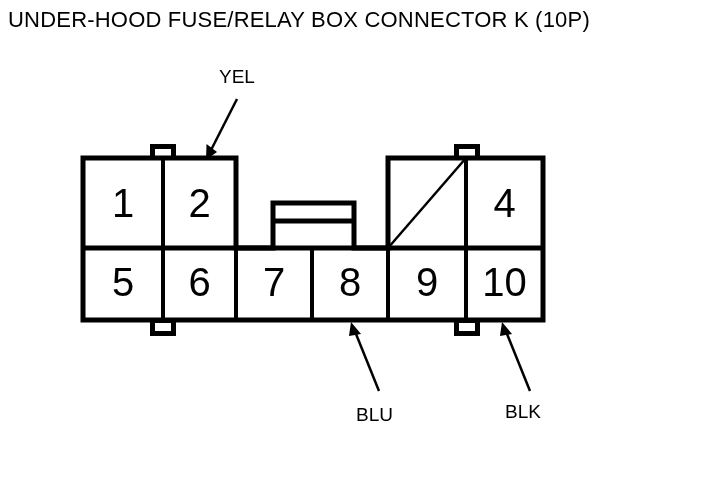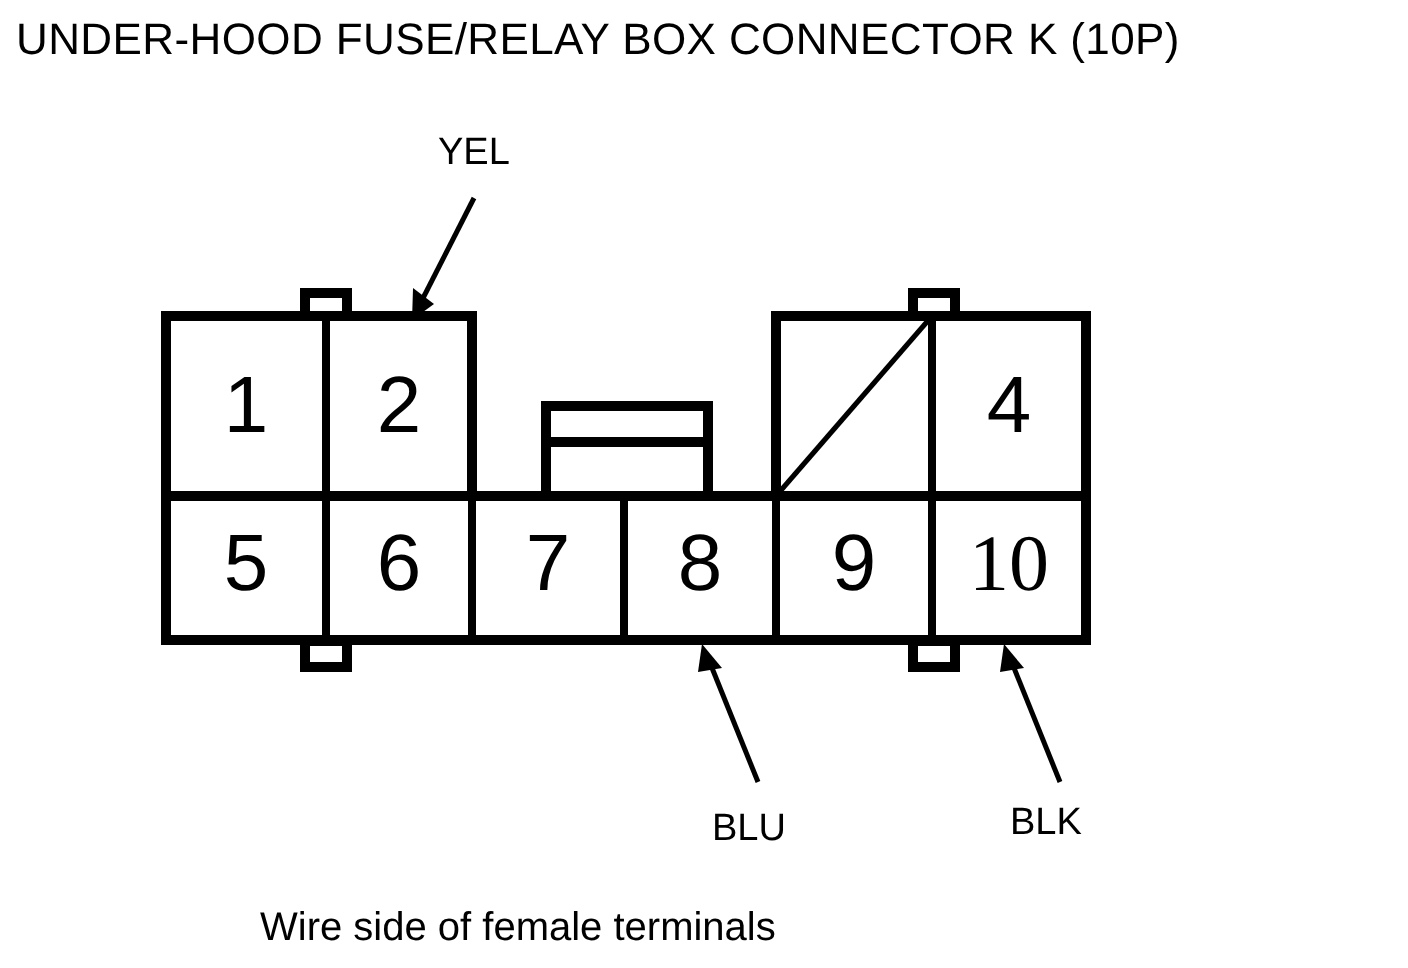--- a/index.html
+++ b/index.html
@@ -110,21 +110,20 @@
   <div class="cellnum" style="left:83px; top:183px; width:80px;">1</div>
   <div class="cellnum" style="left:163px; top:183px; width:73px;">2</div>
   <div class="cellnum" style="left:388px; top:183px; width:78px;"></div>
   <div class="cellnum" style="left:466px; top:183px; width:77px;">4</div>
 
   <div class="cellnum" style="left:83px; top:262px; width:80px;">5</div>
   <div class="cellnum" style="left:163px; top:262px; width:73px;">6</div>
   <div class="cellnum" style="left:236px; top:262px; width:76px;">7</div>
   <div class="cellnum" style="left:312px; top:262px; width:76px;">8</div>
   <div class="cellnum" style="left:388px; top:262px; width:78px;">9</div>
-  <div class="cellnum" style="left:466px; top:262px; width:77px;font-family:Liberation Serif, serif;">10</div>
+  <div class="cellnum" style="left:466px; top:262px; width:77px;">10</div>
 
   <div class="wire-label" style="left:219px; top:66px;">YEL</div>
   <div class="wire-label" style="left:356px; top:404px;">BLU</div>
   <div class="wire-label" style="left:505px; top:401px;">BLK</div>
 
-  <div class="caption">Wire side of female terminals</div>
 
 </div>
 
 </body></html>

